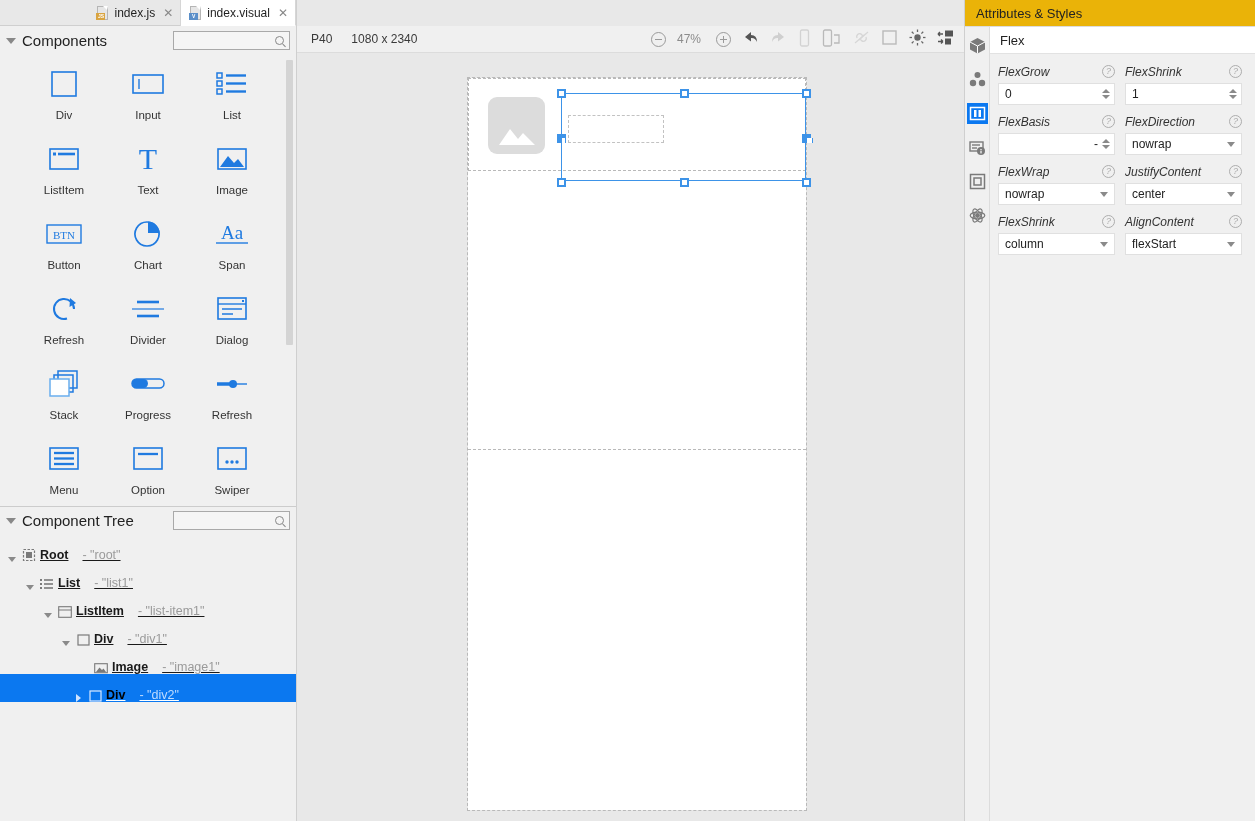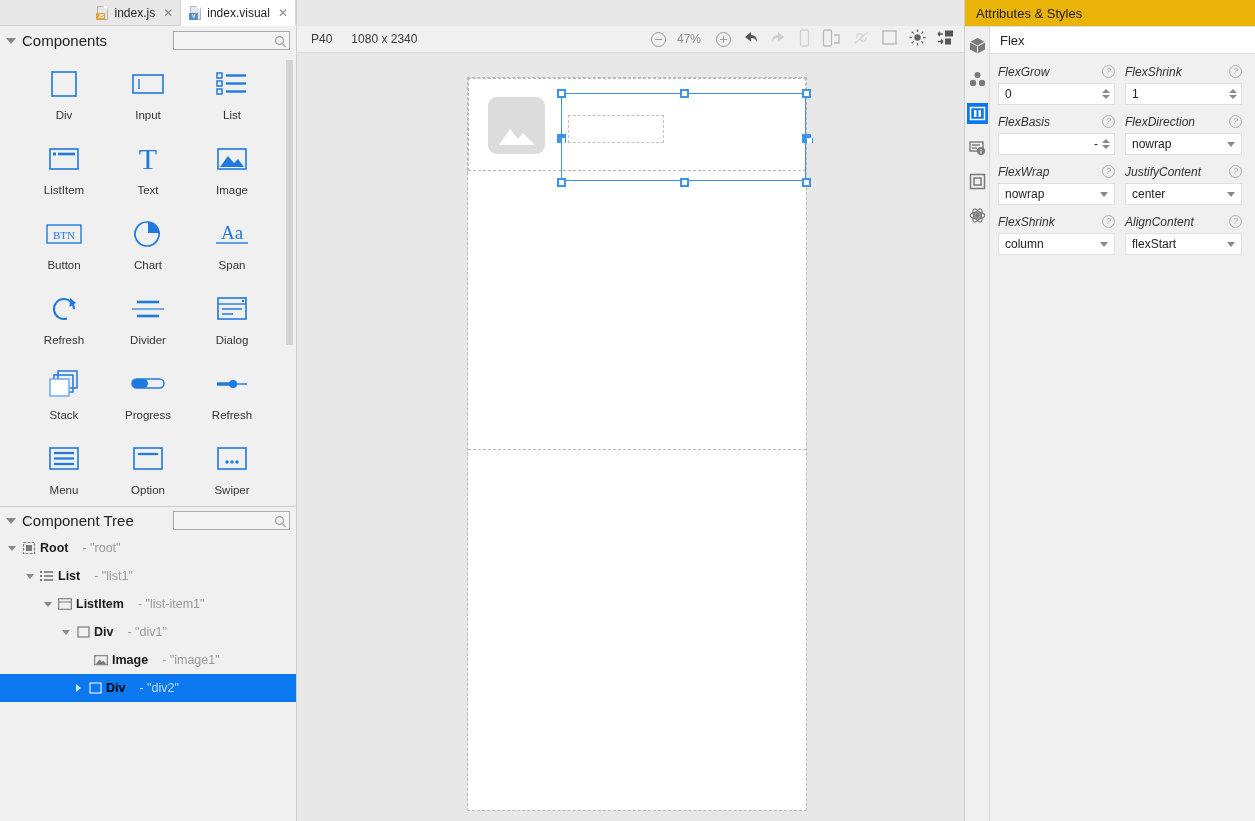--- a/index.html
+++ b/index.html
@@ -93,22 +93,22 @@
     background: #d4d4d4; border-radius: 1px;
   }
 
   
   .tree-wrap {
     position: absolute; left: 0; top: 506px; width: 296px; height: 315px;
     background: #f0f0f0; border-top: 1px solid #ccc;
   }
   .tree-list { position: relative; }
   .tree-row {
-    height: 28px; display: flex; align-items: center;
-    font-size: 12.5px; color: #1a1a1a; cursor: default; white-space: nowrap;
+    height: 28px; display: flex; align-items: flex-end;
+    font-size: 12.5px; color: #1a1a1a; cursor: default; white-space: nowrap; text-decoration: underline;
   }
   .tree-row.sel { background: #0b78f0; color: #fff; }
   .tw { width: 0; flex: none; }
   .twist {
     width: 16px; flex: none; display: flex; align-items: center;
     justify-content: center;
   }
   .twist .d {
     width: 0; height: 0; border-left: 4.5px solid transparent;
     border-right: 4.5px solid transparent; border-top: 5.5px solid #8a8a8a;

